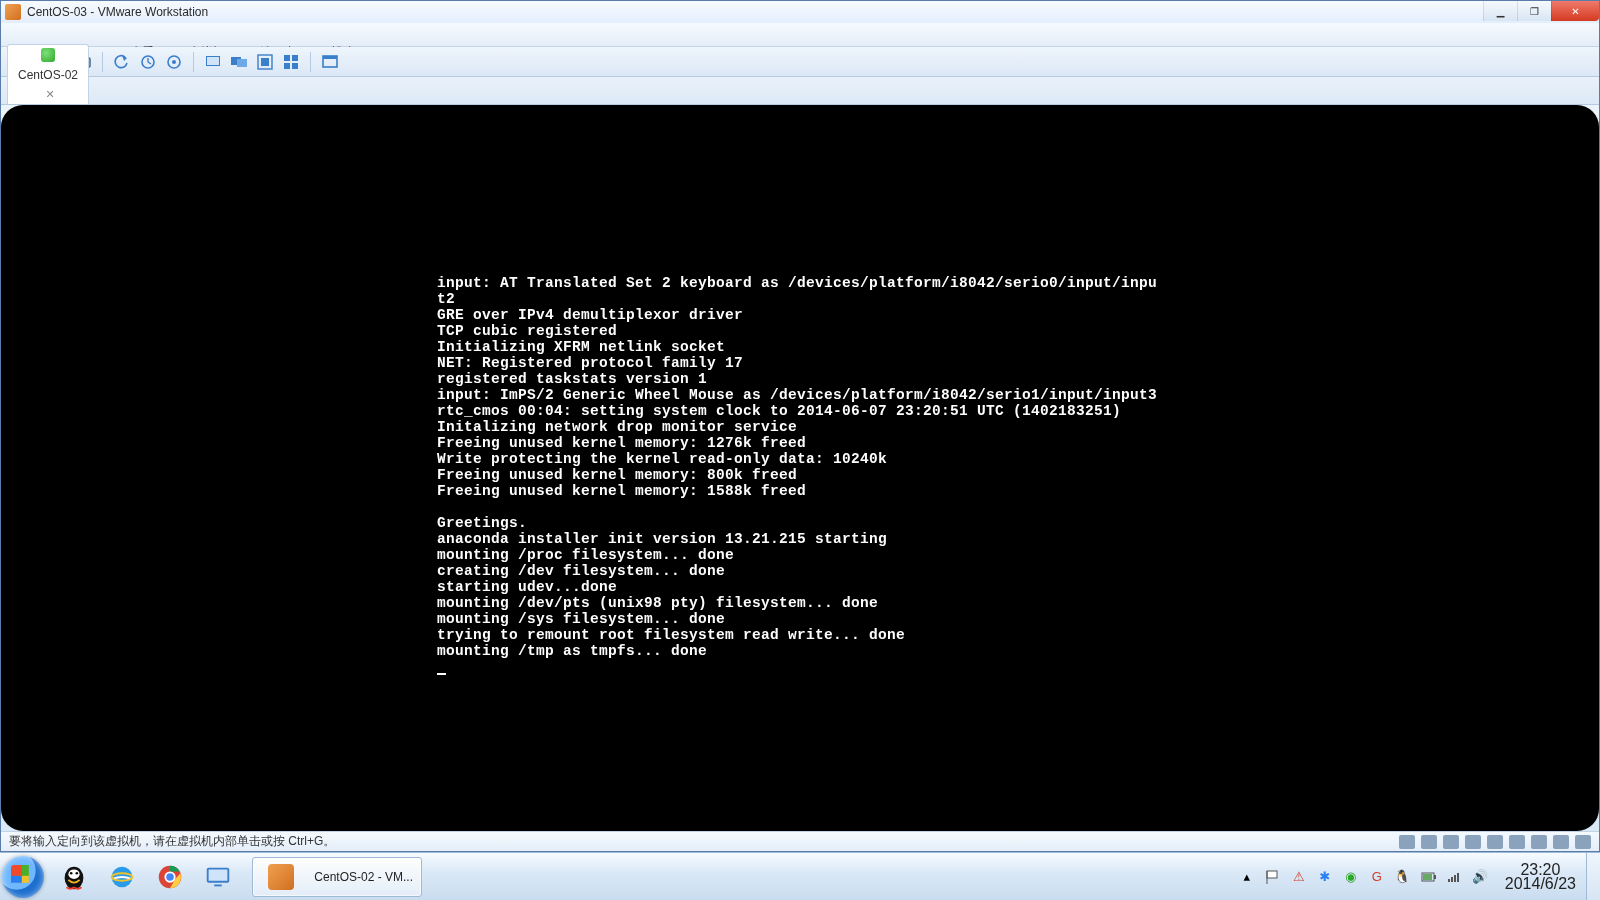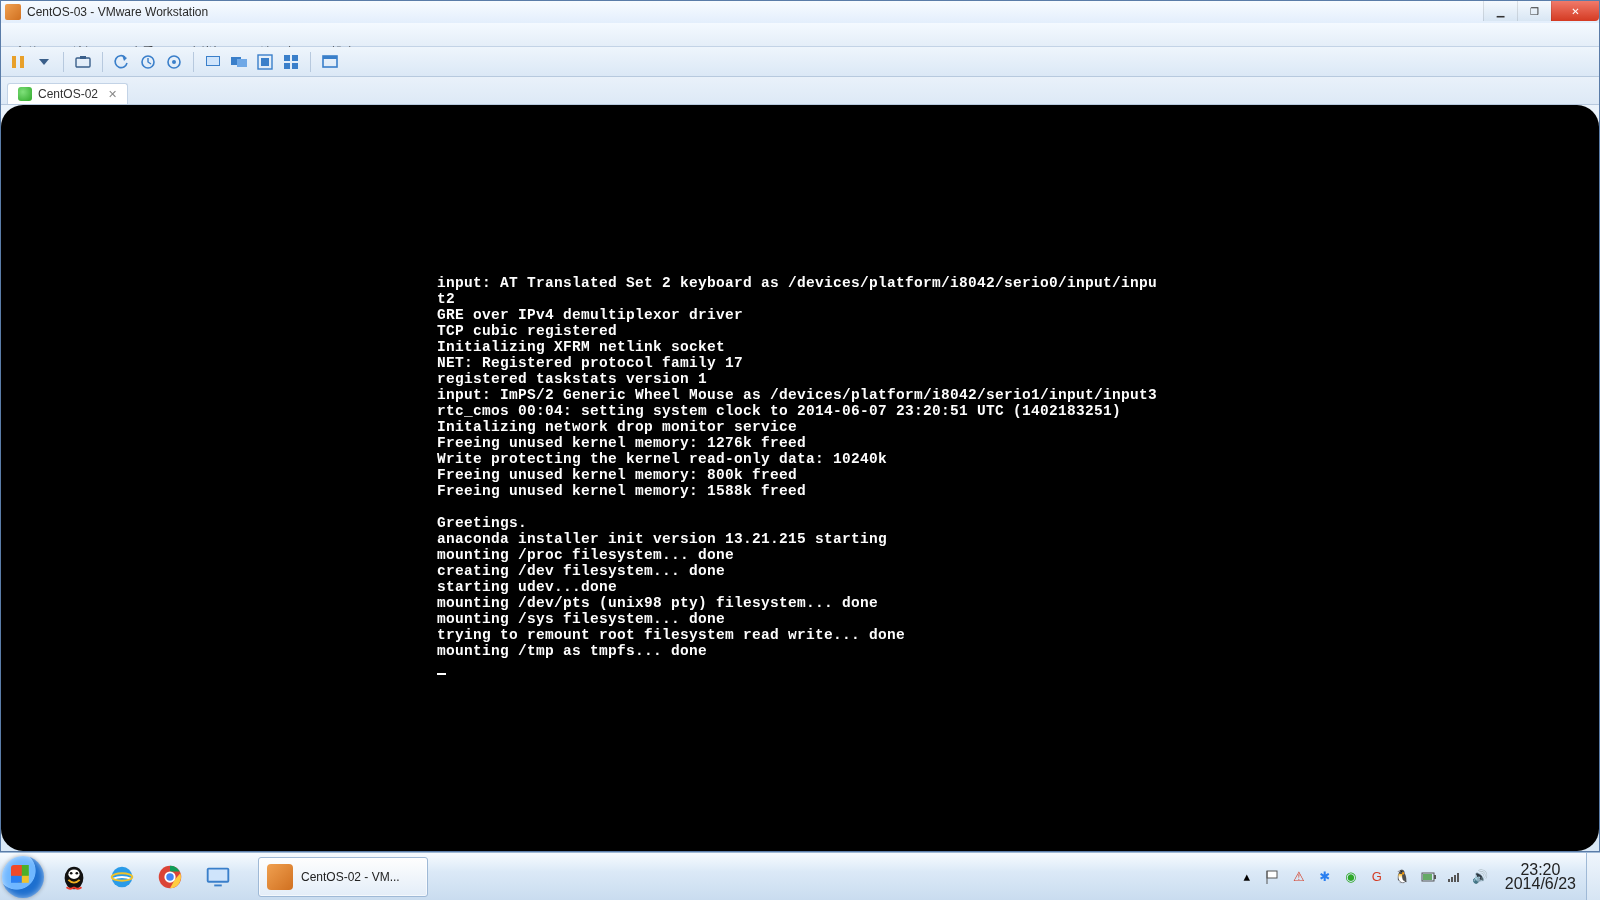--- a/index.html
+++ b/index.html
@@ -11,42 +11,42 @@
 .win-controls { position: absolute; right: 0; top: 0; display: flex; height: 20px; }
 .win-btn { width: 34px; height: 20px; display: flex; align-items: center; justify-content: center; font-size: 10px; color: #333; border-left: 1px solid rgba(0,0,0,0.1); background: linear-gradient(#f5f9fe,#d8e6f4); }
 .win-btn.close { width: 48px; background: linear-gradient(#f07a6a,#d43a22); color: #fff; border-radius: 0 0 4px 0; }
 .menubar { height: 24px; display: flex; align-items: center; padding: 0 6px; gap: 2px; background: linear-gradient(#f4f9ff,#e4eef8); border-bottom: 1px solid #c3d3e6; }
 .menubar .menu-item { padding: 2px 8px; color: #222; margin-top: 36px; }
 .toolbar { height: 30px; display: flex; align-items: center; padding: 0 6px; gap: 4px; background: linear-gradient(#eef5fc,#dbe8f6); border-bottom: 1px solid #b7c9de; }
 .tb-btn { width: 22px; height: 22px; display: flex; align-items: center; justify-content: center; border-radius: 3px; }
 .tb-sep { width: 1px; height: 20px; background: #b7c9de; margin: 0 4px; }
 .tb-btn svg { display: block; }
 .tabbar { height: 28px; background: linear-gradient(#e9f1fa,#dde9f6); display: flex; align-items: flex-end; padding: 0 6px; border-bottom: 1px solid #b7c9de; }
-.tab { background: #fff; border: 1px solid #c3d3e6; border-bottom: none; border-radius: 3px 3px 0 0; padding: 3px 10px; display: flex; align-items: center; gap: 6px; font-size: 12px; color: #333; }
+.tab { background: #fff; border: 1px solid #c3d3e6; border-bottom: none; border-radius: 3px 3px 0 0; padding: 3px 10px; display: flex; align-items: center; gap: 6px; font-size: 12px; color: #333; flex-direction: column; }
 .tab .mini-icon { width: 14px; height: 14px; background: radial-gradient(circle at 35% 35%, #7fe07a, #2fa82a); border-radius: 3px; }
 .tab .close-x { color: #888; font-size: 11px; margin-left: 4px; }
 .vm-viewport { flex: 1; background: #000; position: relative; overflow: hidden; border-radius: 22px; }
 .console { position: absolute; left: 436px; top: 170px; width: 730px; color: #fdfdfd; font-family: "Courier New", monospace; font-size: 14.5px; line-height: 16px; white-space: pre; font-weight: bold; letter-spacing: 0.3px; }
 .cursor { display: inline-block; width: 9px; height: 2px; background: #fdfdfd; vertical-align: bottom; }
 .statusbar { height: 20px; background: linear-gradient(#f4f9ff,#e4eef8); border-top: 1px solid #c3d3e6; display: flex; align-items: center; padding: 0 8px; font-size: 12px; color: #333; }
 .statusbar .spacer { flex: 1; }
 .status-icons { display: flex; gap: 6px; align-items: center; }
 .status-icons .si { width: 16px; height: 14px; background: #8aa2bc; border-radius: 2px; }
 
 .taskbar { position: absolute; left: 0; right: 0; bottom: 0; height: 48px; background: linear-gradient(#f7fbff 0%, #dbe9f7 40%, #c9dcef 100%); border-top: 1px solid #9fb9d6; display: flex; align-items: center; }
 .start-orb { width: 42px; height: 42px; margin: 0 6px 0 2px; border-radius: 50%; background: radial-gradient(circle at 35% 35%, #fff 0 6%, #6fb7ff 7% 48%, #1d6fcf 50% 100%); box-shadow: inset 0 0 6px rgba(255,255,255,0.6), 0 0 4px rgba(0,0,0,0.3); position: relative; }
 .start-orb::after { content:""; position:absolute; inset:9px; background:
   linear-gradient(#f04a2a,#f04a2a) 0 0/45% 45% no-repeat,
   linear-gradient(#4caf2a,#4caf2a) 55% 0/45% 45% no-repeat,
   linear-gradient(#2a7ff0,#2a7ff0) 0 55%/45% 45% no-repeat,
   linear-gradient(#f0c22a,#f0c22a) 55% 55%/45% 45% no-repeat;
   border-radius: 3px; }
 .pin { width: 44px; height: 40px; margin: 0 2px; display: flex; align-items: center; justify-content: center; border-radius: 3px; }
 .pin svg { width: 30px; height: 30px; }
-.task-btn { height: 40px; min-width: 170px; margin-left: 16px; background: linear-gradient(#fefefe,#e3edf8); border: 1px solid #9fb9d6; border-radius: 3px; display: flex; align-items: center; padding: 0 8px; gap: 8px; box-shadow: inset 0 0 0 1px rgba(255,255,255,.6); }
+.task-btn { height: 40px; min-width: 170px; margin-left: 10px; background: linear-gradient(#fefefe,#e3edf8); border: 1px solid #9fb9d6; border-radius: 3px; display: flex; align-items: center; padding: 0 8px; gap: 20px; box-shadow: inset 0 0 0 1px rgba(255,255,255,.6); justify-content: flex-end; }
 .task-btn .ti { width: 26px; height: 26px; background: linear-gradient(135deg,#f0a050,#d07020); border-radius: 4px; }
 .task-btn span { color: #222; font-size: 12px; }
 .tray { margin-left: auto; display: flex; align-items: center; gap: 10px; padding: 0 4px; }
 .tray .ti { width: 16px; height: 16px; display:flex; align-items:center; justify-content:center; font-size: 13px; }
 .clock { text-align: center; font-size: 16px; color: #222; line-height: 14px; padding: 0 6px; }
 .showdesk { width: 14px; height: 48px; border-left: 1px solid #9fb9d6; background: linear-gradient(#eef5fc,#d6e5f4); }
 </style>
 </head>
 <body>
 
@@ -174,20 +174,35 @@
 mounting /proc filesystem... done
 creating /dev filesystem... done
 starting udev...done
 mounting /dev/pts (unix98 pty) filesystem... done
 mounting /sys filesystem... done
 trying to remount root filesystem read write... done
 mounting /tmp as tmpfs... done
 <span class="cursor"></span></pre>
   </div>
 
+  <div class="statusbar">
+    <span>要将输入定向到该虚拟机，请在虚拟机内部单击或按 Ctrl+G。</span>
+    <div class="spacer"></div>
+    <div class="status-icons">
+      <div class="si"></div>
+      <div class="si"></div>
+      <div class="si"></div>
+      <div class="si"></div>
+      <div class="si"></div>
+      <div class="si"></div>
+      <div class="si"></div>
+      <div class="si"></div>
+      <div class="si"></div>
+    </div>
+  </div>
 </div>
 
 <div class="taskbar">
   <div class="start-orb"></div>
   <div class="pin">
       <svg viewBox="0 0 32 32">
         <ellipse cx="16" cy="17" rx="10" ry="12" fill="#111"></ellipse>
         <ellipse cx="16" cy="13" rx="6" ry="5" fill="#fff"></ellipse>
         <circle cx="13" cy="12" r="1.4" fill="#111"></circle>
         <circle cx="19" cy="12" r="1.4" fill="#111"></circle>

